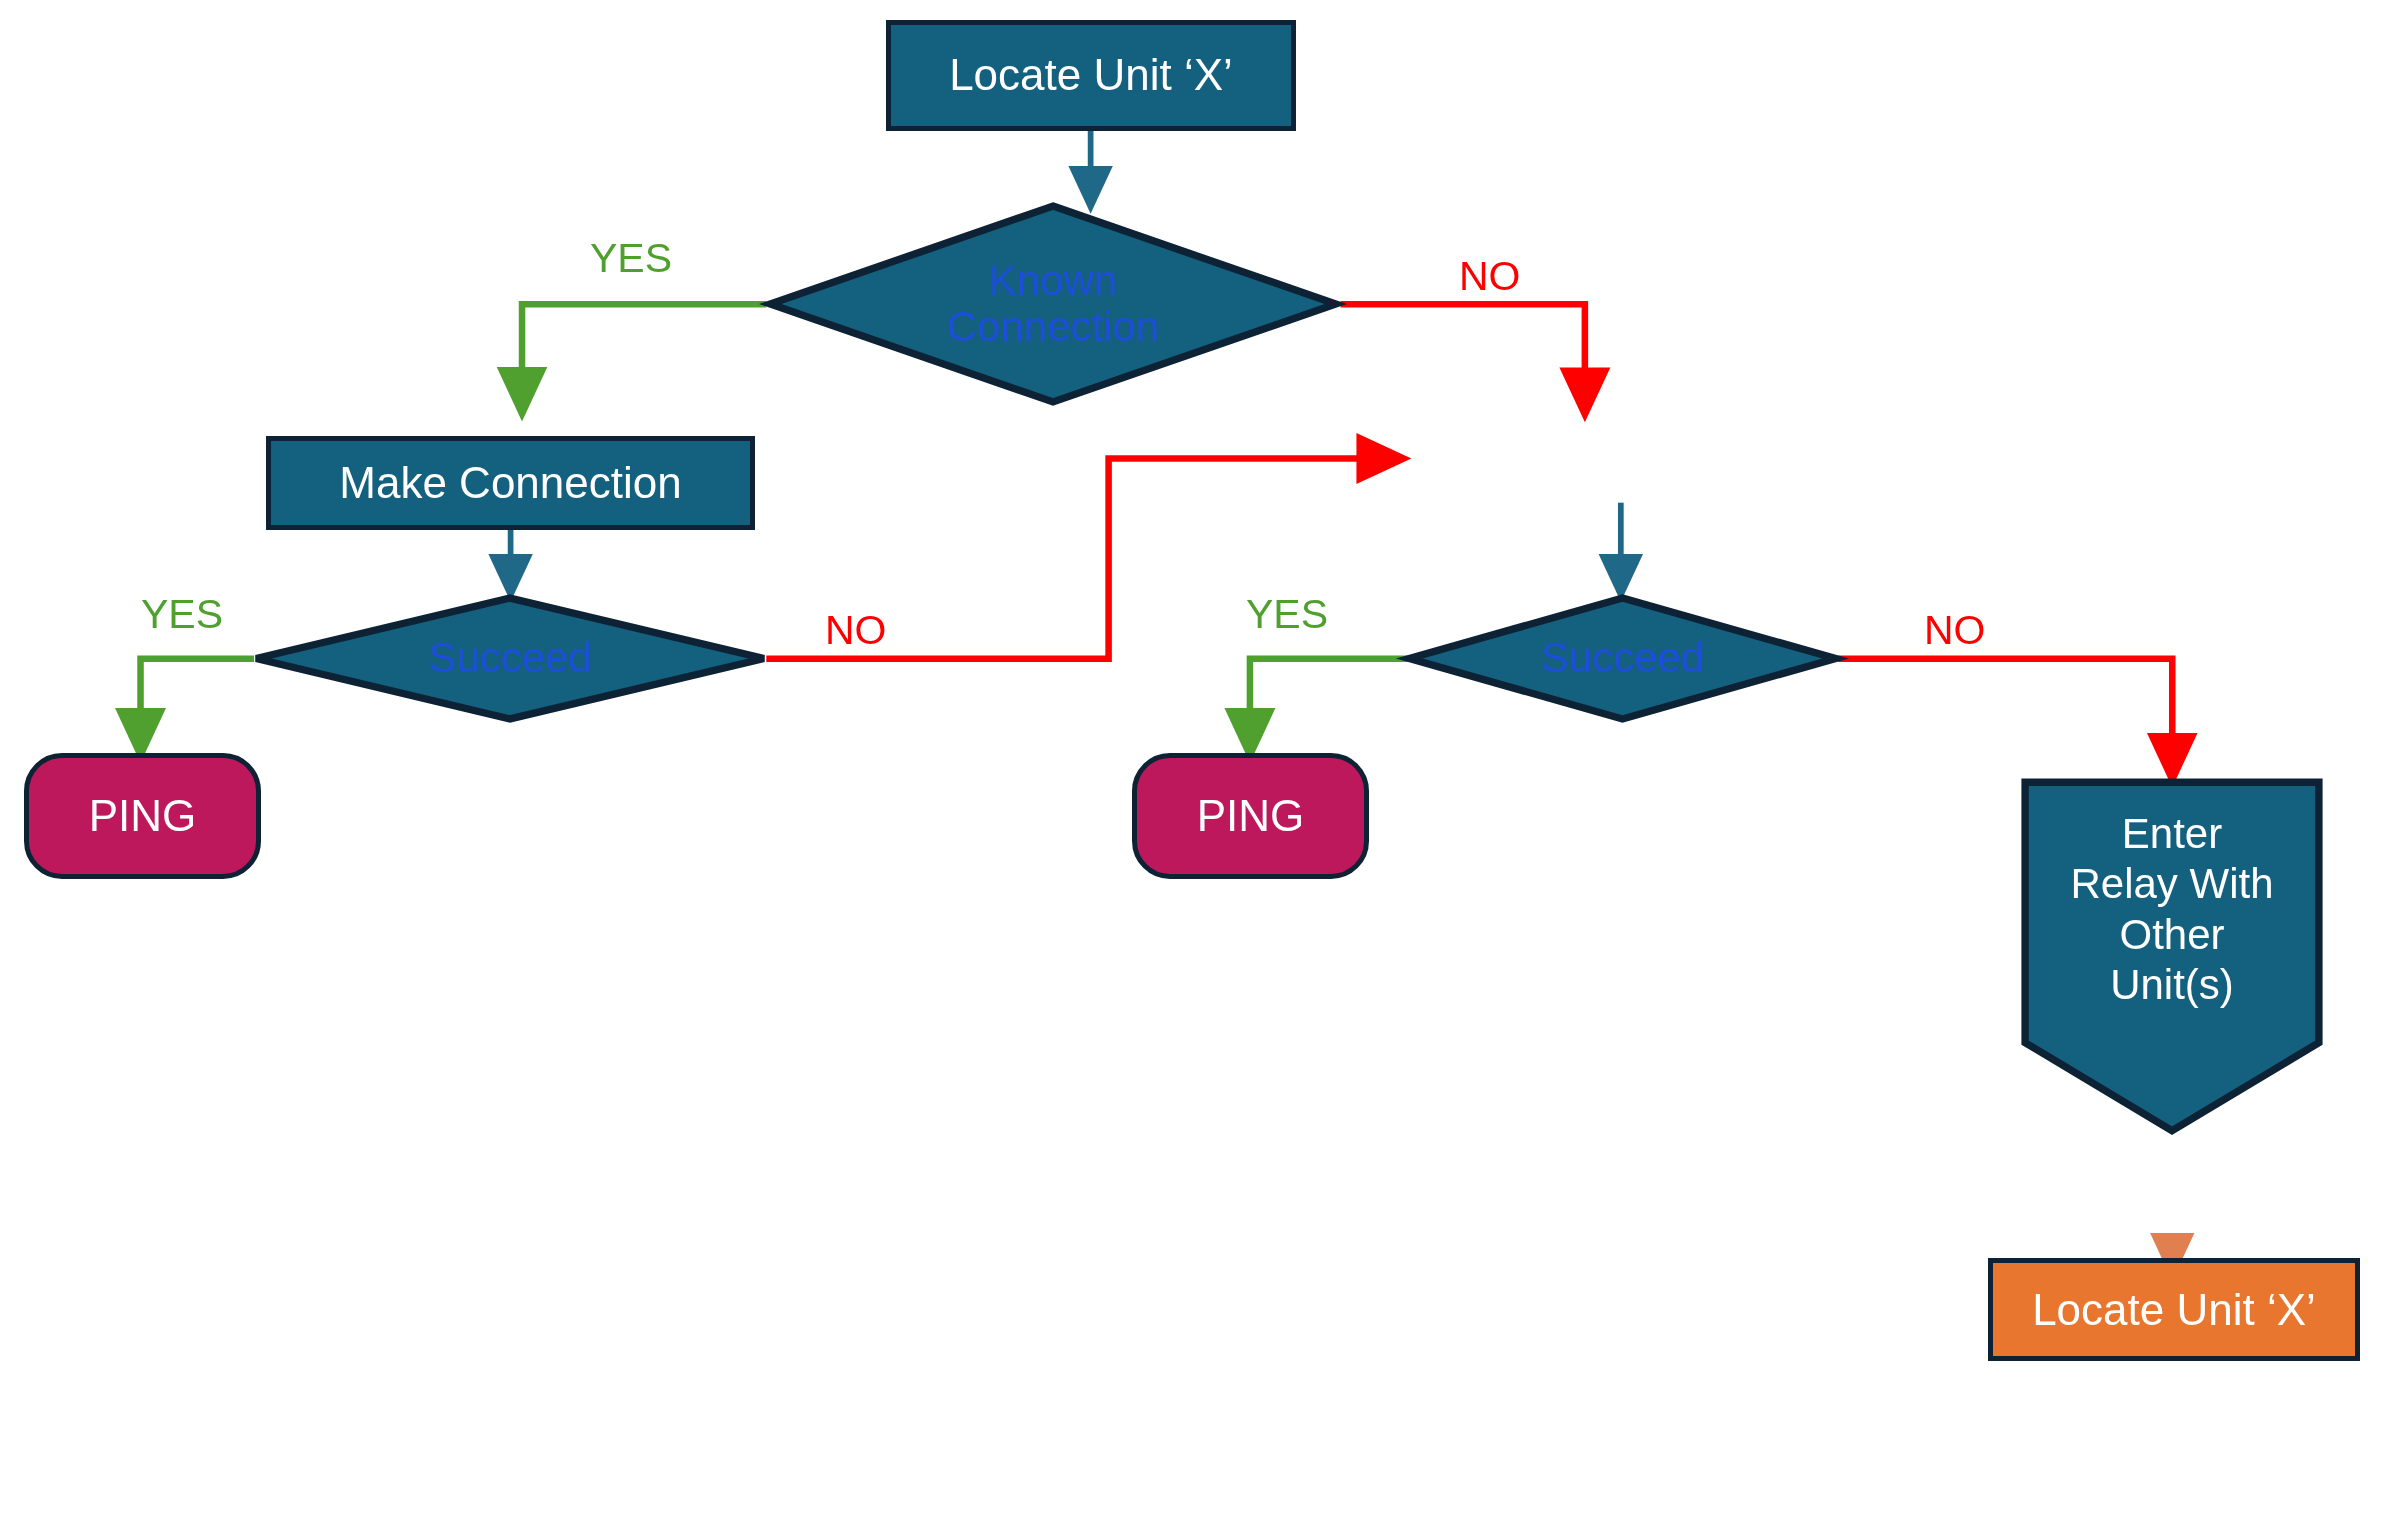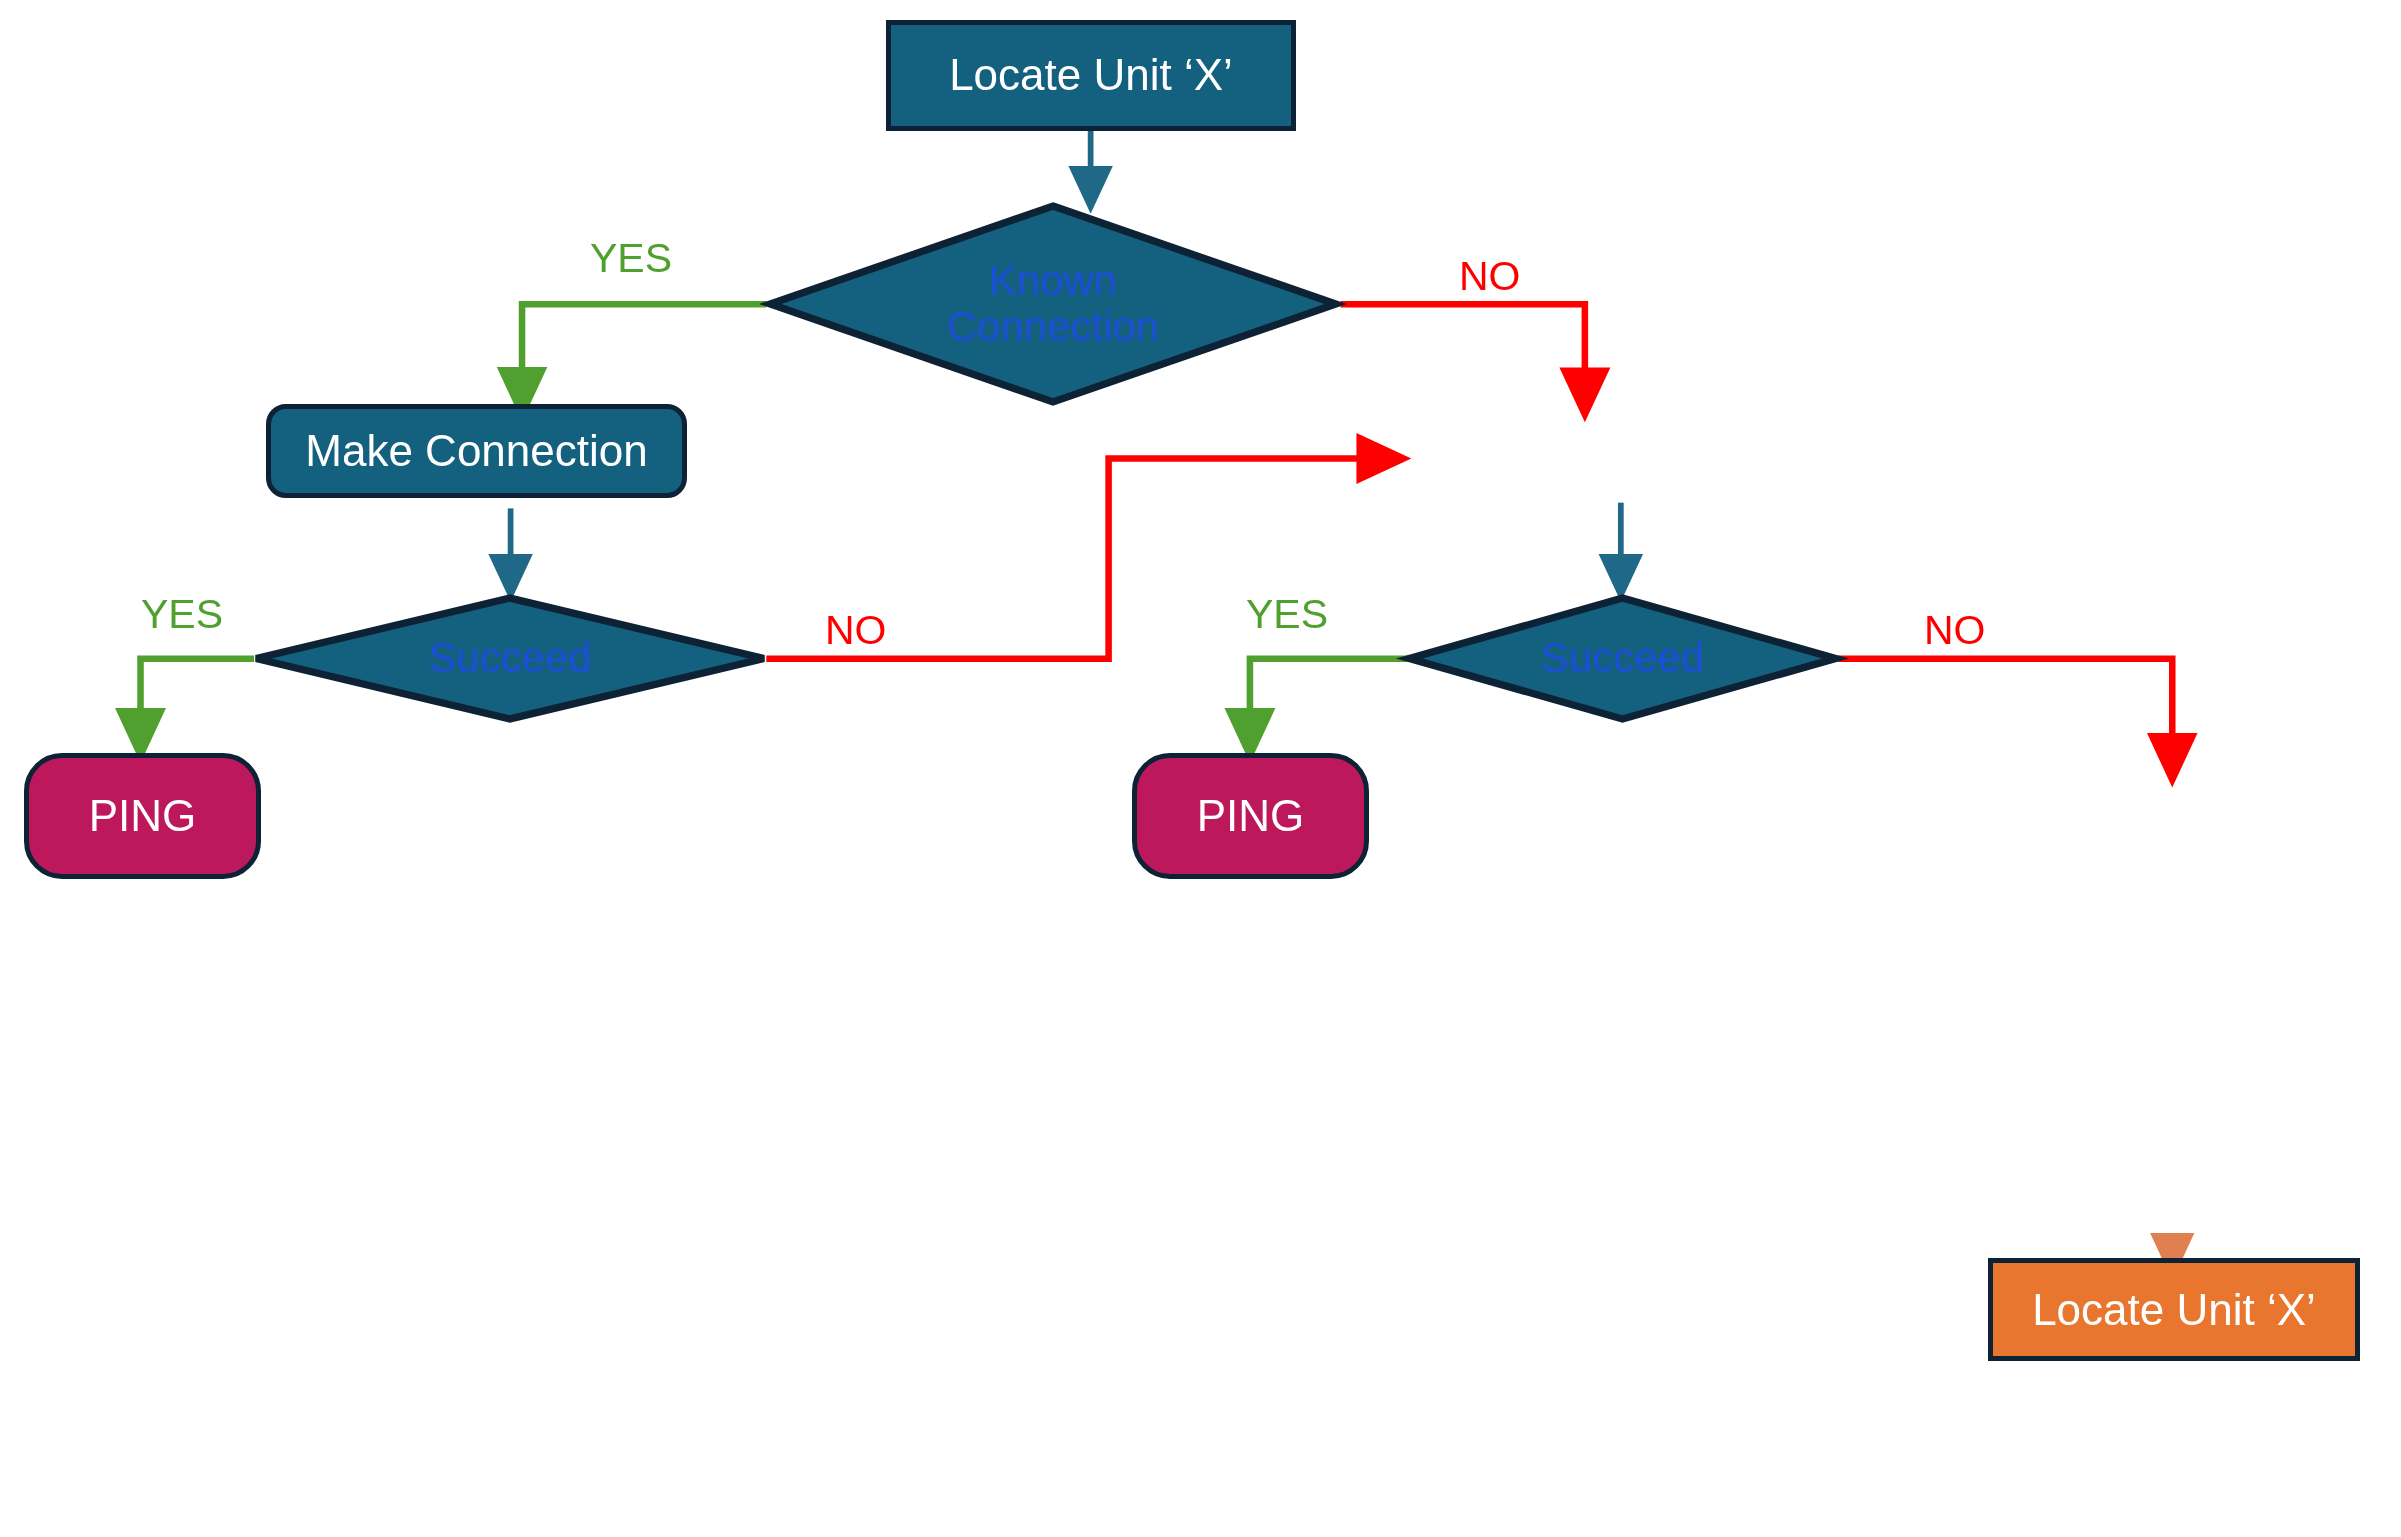--- a/index.html
+++ b/index.html
@@ -177,21 +177,21 @@
   <div class="decision-wrap" style="left:766px; top:202px; width:574px; height:204px;">
     <svg width="574" height="204" viewBox="0 0 703 250" xmlns="http://www.w3.org/2000/svg">
       <polygon points="351.5,5 698,125 351.5,245 5,125" fill="#14607F" stroke="#0D2235" stroke-width="9"></polygon>
     </svg>
     <div class="dtext" style="height:204px;">
       <span>Known
 Connection</span>
     </div>
   </div>
 
-  <div class="node proc" style="left:266px; top:404px; width:421px; height:94px;border-radius:20px;">
+  <div class="node proc" style="left:266px; top:436px; width:489px; height:94px;">
     <span class="label">Make Connection</span>
   </div>
 
   <div class="decision-wrap" style="left:252px; top:594px; width:516px; height:129px;">
     <svg width="516" height="129" viewBox="0 0 632 158" xmlns="http://www.w3.org/2000/svg">
       <polygon points="316,5 627,79 316,153 5,79" fill="#14607F" stroke="#0D2235" stroke-width="9"></polygon>
     </svg>
     <div class="dtext" style="height:129px;">
       <span>Succeed</span>
     </div>
@@ -208,20 +208,31 @@
     </svg>
     <div class="dtext" style="height:129px;">
       <span>Succeed</span>
     </div>
   </div>
 
   <div class="node terminator" style="left:1132px; top:753px; width:237px; height:126px;">
     <span class="label">PING</span>
   </div>
 
+  <div class="banner-wrap" style="left:2021px; top:778px; width:302px; height:357px;">
+    <svg width="302" height="357" viewBox="0 0 370 437" xmlns="http://www.w3.org/2000/svg">
+      <polygon points="5,5 365,5 365,324 185,432 5,324" fill="#14607F" stroke="#0D2235" stroke-width="9"></polygon>
+    </svg>
+    <div class="btext" style="top:31px;">
+      <span>Enter
+Relay With
+Other
+Unit(s)</span>
+    </div>
+  </div>
 
   <div class="node proc accent" style="left:1988px; top:1258px; width:372px; height:103px;">
     <span class="label">Locate Unit ‘X’</span>
   </div>
 
   <div class="edge-label yes" style="left:590px; top:235px;">
     <span>YES</span>
   </div>
 
   <div class="edge-label no" style="left:1459px; top:241px;">

